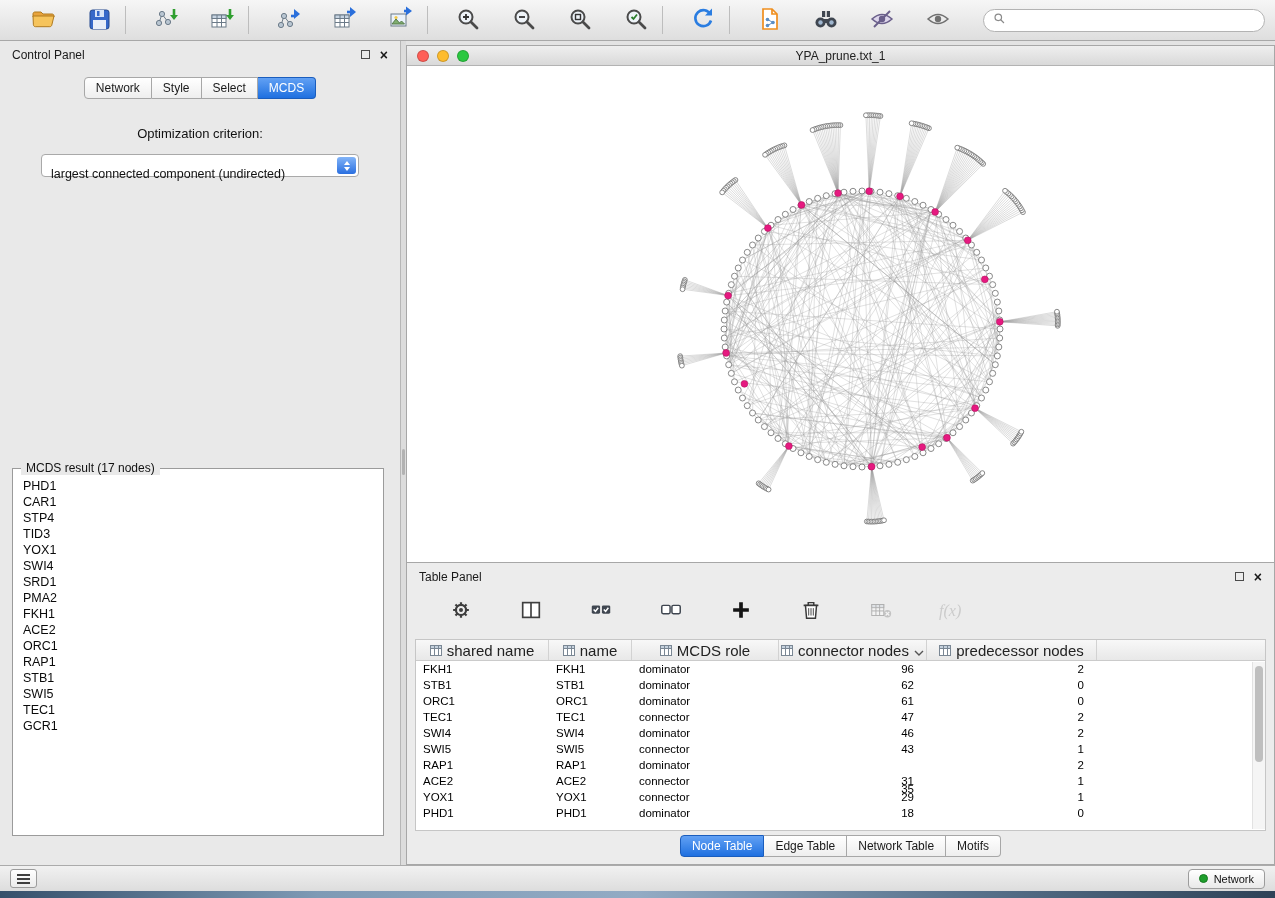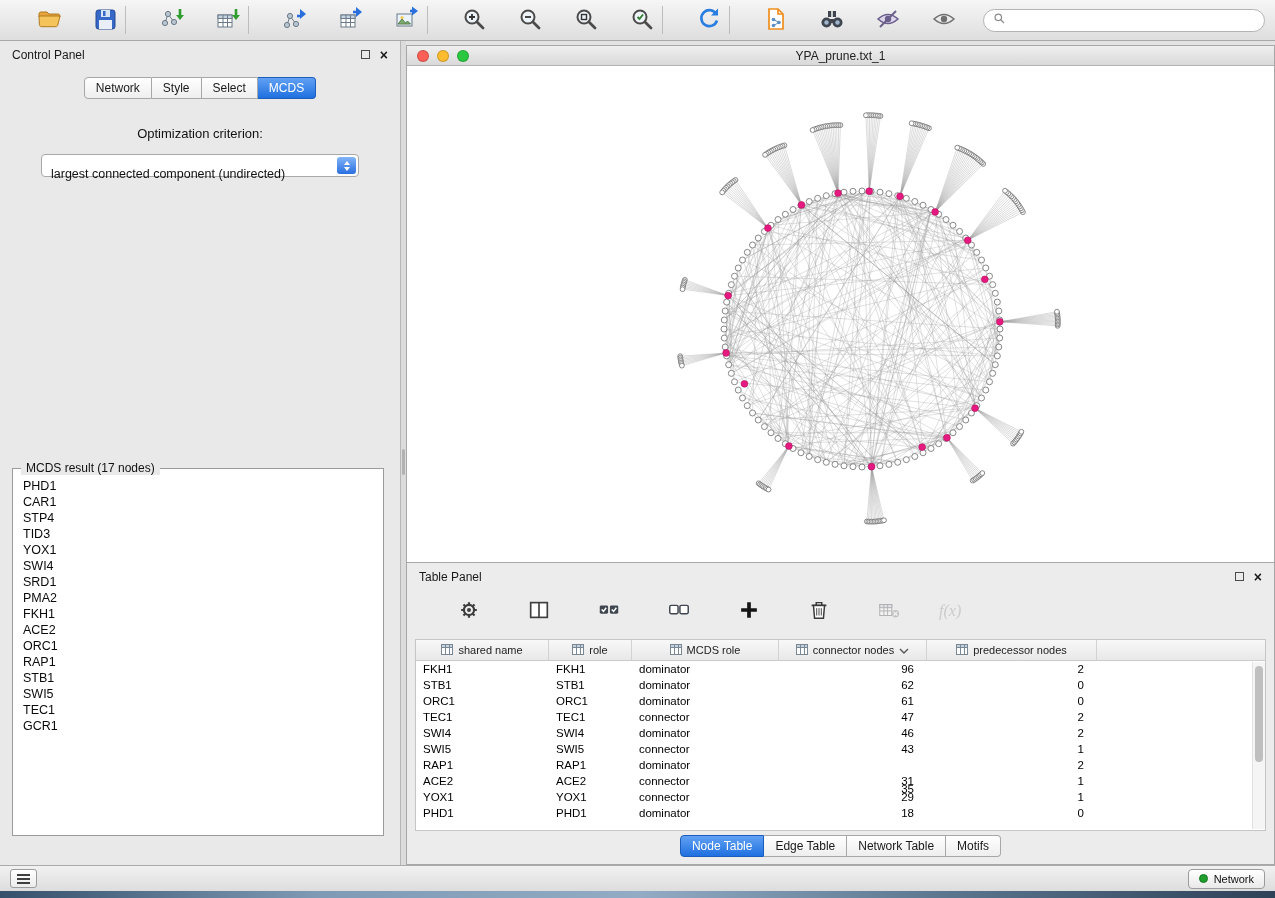--- a/index.html
+++ b/index.html
@@ -3,21 +3,21 @@
 <meta charset="utf-8">
 <style>
   * { margin:0; padding:0; box-sizing:border-box; }
   html,body { width:1275px; height:898px; font-family:"Liberation Sans",sans-serif; background:#e3e3e3; overflow:hidden; }
   .app { position:relative; width:1275px; height:898px; }
 
   
   #toolbar { position:absolute; left:0; top:0; width:1275px; height:41px;
     background:linear-gradient(#f6f6f6,#dedede); border-bottom:1px solid #a8a8a8;
     display:flex; align-items:center; padding:0 10px; }
-  .tb-btn { width:32px; height:32px; border:none; background:transparent; display:flex; align-items:center; justify-content:flex-end; padding:0;margin-left:20px; }
+  .tb-btn { width:32px; height:32px; border:none; background:transparent; display:flex; align-items:center; justify-content:flex-start; padding:0;margin-left:20px; }
   .tb-btn svg { width:26px; height:26px; }
   .tb-sep { width:1px; height:28px; background:#bdbdbd; margin:0 7px; }
   .tb-group { display:flex; align-items:center; gap:4px; }
   .tb-search { margin-left:auto; width:282px; height:23px; background:#fff; border:1px solid #b3b3b3; border-radius:12px;
     display:flex; align-items:center; padding:0 9px; gap:5px; }
   .tb-search svg { width:13px; height:13px; }
   .tb-search input { border:none; outline:none; background:transparent; flex:1; font-size:12px; font-family:"Liberation Sans",sans-serif; }
 
   
   #control-panel { position:absolute; left:0; top:41px; width:401px; height:824px; background:#e9e9e9; border-right:1px solid #b6b6b6; }
@@ -69,21 +69,21 @@
 
   
   #table-panel { position:absolute; left:406px; top:562px; width:869px; height:303px; background:#ececec; border:1px solid #a7a7a7; }
   #tp-toolbar { height:42px; display:flex; align-items:center; gap:18px; padding:0 22px; }
   #tp-toolbar .tb-btn svg { width:24px; height:24px; }
   #tp-toolbar .disabled { opacity:.4; }
   .fx-label { font-size:16px; font-style:italic; font-family:"Liberation Serif",serif; color:#9a9a9a; }
 
   #tp-table { position:absolute; left:8px; right:8px; top:76px; height:192px; background:#fff; border:1px solid #c6c6c6; overflow:hidden; }
   #tp-head { display:flex; height:21px; background:linear-gradient(#f8f8f8,#e8e8e8); border-bottom:1px solid #cbcbcb; }
-  .tp-hcell { display:flex; align-items:center; justify-content:center; gap:5px; border-right:1px solid #d2d2d2; font-size:11px; color:#222; white-space:nowrap; }
+  .tp-hcell { display:flex; align-items:center; justify-content:center; gap:5px; border-right:1px solid #d2d2d2; font-size:15px; color:#222; white-space:nowrap; }
   .tp-row { display:flex; height:16px; align-items:center; }
   .tp-cell { padding:0 7px; font-size:11.5px; color:#000; white-space:nowrap; overflow:hidden; }
   .tp-cell.num { text-align:right; padding-right:13px; }
   #tp-scroll { position:absolute; right:0; top:22px; bottom:1px; width:13px; background:#f5f5f5; border-left:1px solid #e2e2e2; }
   #tp-thumb { position:absolute; top:4px; left:2px; width:8px; height:96px; background:#bfbfbf; border-radius:4px; }
   #tp-tabs { position:absolute; bottom:7px; left:0; right:0; }
 
   
   #status-bar { position:absolute; left:0; top:865px; width:1275px; height:26px;
     background:linear-gradient(#f1f1f1,#dddddd); border-top:1px solid #ababab;
@@ -1141,21 +1141,21 @@
                 <path d="M4.5 0.5v10M8.5 0.5v10" stroke="#7a8794"></path>
               </svg></span>
             <span>shared name</span>
           </span>
           <span class="tp-hcell" style="width: 83px;">
             <span><svg width="12" height="11" viewBox="0 0 12 11">
                 <rect x="0.5" y="0.5" width="11" height="10" fill="#fff" stroke="#7a8794"></rect>
                 <rect x="0.5" y="0.5" width="11" height="3" fill="#c6d2de" stroke="#7a8794"></rect>
                 <path d="M4.5 0.5v10M8.5 0.5v10" stroke="#7a8794"></path>
               </svg></span>
-            <span>role</span>
+            <span>name</span>
           </span>
           <span class="tp-hcell" style="width: 147px;">
             <span><svg width="12" height="11" viewBox="0 0 12 11">
                 <rect x="0.5" y="0.5" width="11" height="10" fill="#fff" stroke="#7a8794"></rect>
                 <rect x="0.5" y="0.5" width="11" height="3" fill="#c6d2de" stroke="#7a8794"></rect>
                 <path d="M4.5 0.5v10M8.5 0.5v10" stroke="#7a8794"></path>
               </svg></span>
             <span>MCDS role</span>
           </span>
           <span class="tp-hcell" style="width: 148px;">

